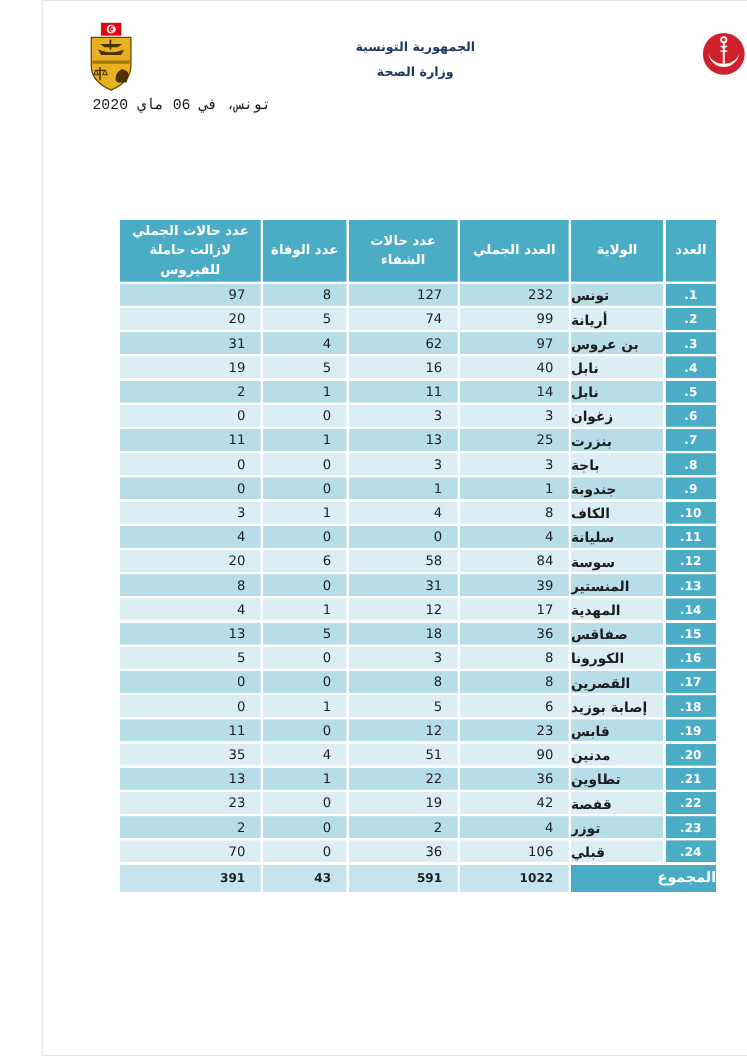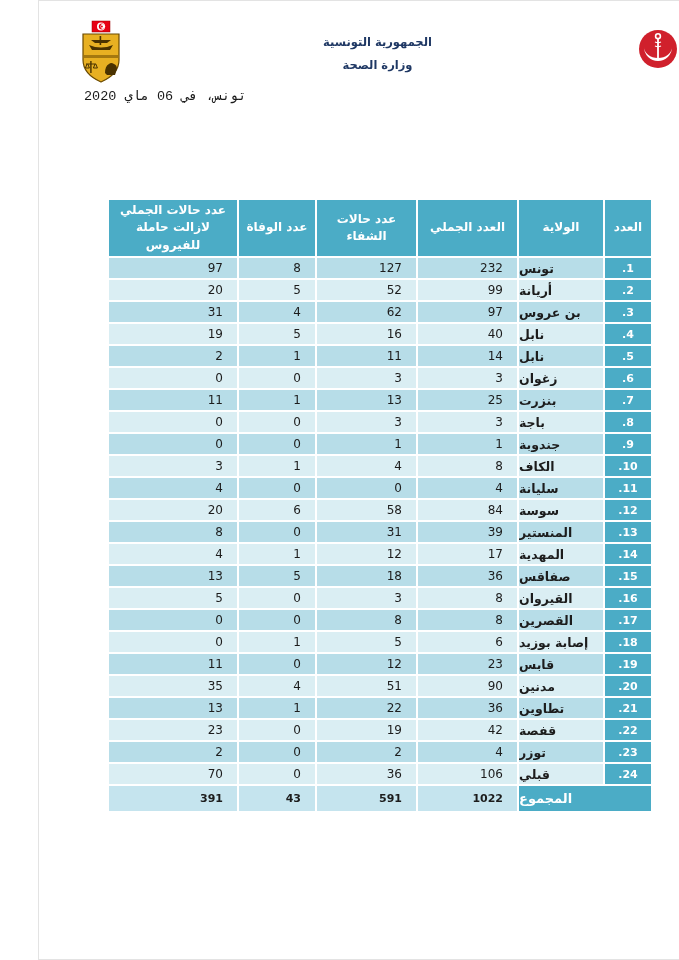--- a/index.html
+++ b/index.html
@@ -61,21 +61,21 @@
   td.c-index {
     background: #4BACC6 !important; color: #ffffff;
     font-weight: bold; font-size: 11px; text-align: center;
   }
   td.c-gov  { font-weight: bold; font-size: 12.5px; text-align: left; padding-right: 12px; }
   td.c-num  { text-align: right; padding-right: 14px; font-size: 12px; }
 
   tr.total-row { height: 27px; }
   tr.total-row td.t-label {
     background: #4BACC6; color: #ffffff;
-    font-weight: bold; font-size: 13px; text-align: left;
+    font-weight: bold; font-size: 13px; text-align: right;
   }
   tr.total-row td.c-num {
     background: #C5E4EE; font-weight: bold; font-size: 11px;
   }
 </style>
 </head>
 <body>
 
 <div class="page">
 
@@ -145,21 +145,21 @@
             <td class="c-gov">تونس</td>
             <td class="c-num">232</td>
             <td class="c-num">127</td>
             <td class="c-num">8</td>
             <td class="c-num">97</td>
           </tr>
           <tr>
             <td class="c-index">2.</td>
             <td class="c-gov">أريانة</td>
             <td class="c-num">99</td>
-            <td class="c-num">52</td>
+            <td class="c-num">74</td>
             <td class="c-num">5</td>
             <td class="c-num">20</td>
           </tr>
           <tr>
             <td class="c-index">3.</td>
             <td class="c-gov">بن عروس</td>
             <td class="c-num">97</td>
             <td class="c-num">62</td>
             <td class="c-num">4</td>
             <td class="c-num">31</td>
@@ -255,21 +255,21 @@
           <tr>
             <td class="c-index">15.</td>
             <td class="c-gov">صفاقس</td>
             <td class="c-num">36</td>
             <td class="c-num">18</td>
             <td class="c-num">5</td>
             <td class="c-num">13</td>
           </tr>
           <tr>
             <td class="c-index">16.</td>
-            <td class="c-gov">القيروان</td>
+            <td class="c-gov">الكورونا</td>
             <td class="c-num">8</td>
             <td class="c-num">3</td>
             <td class="c-num">0</td>
             <td class="c-num">5</td>
           </tr>
           <tr>
             <td class="c-index">17.</td>
             <td class="c-gov">القصرين</td>
             <td class="c-num">8</td>
             <td class="c-num">8</td>

